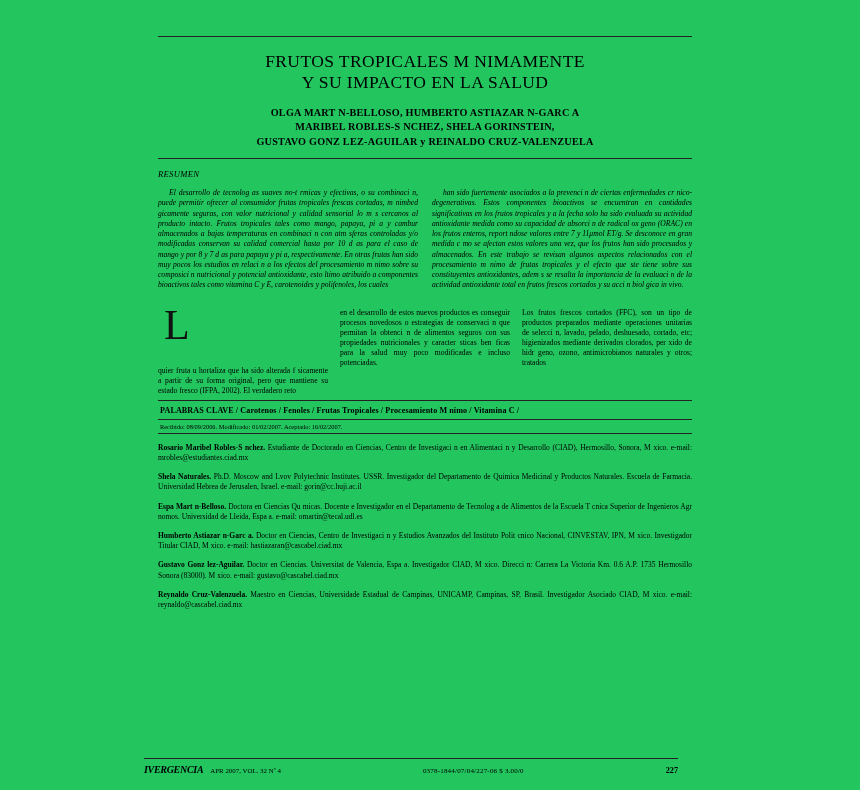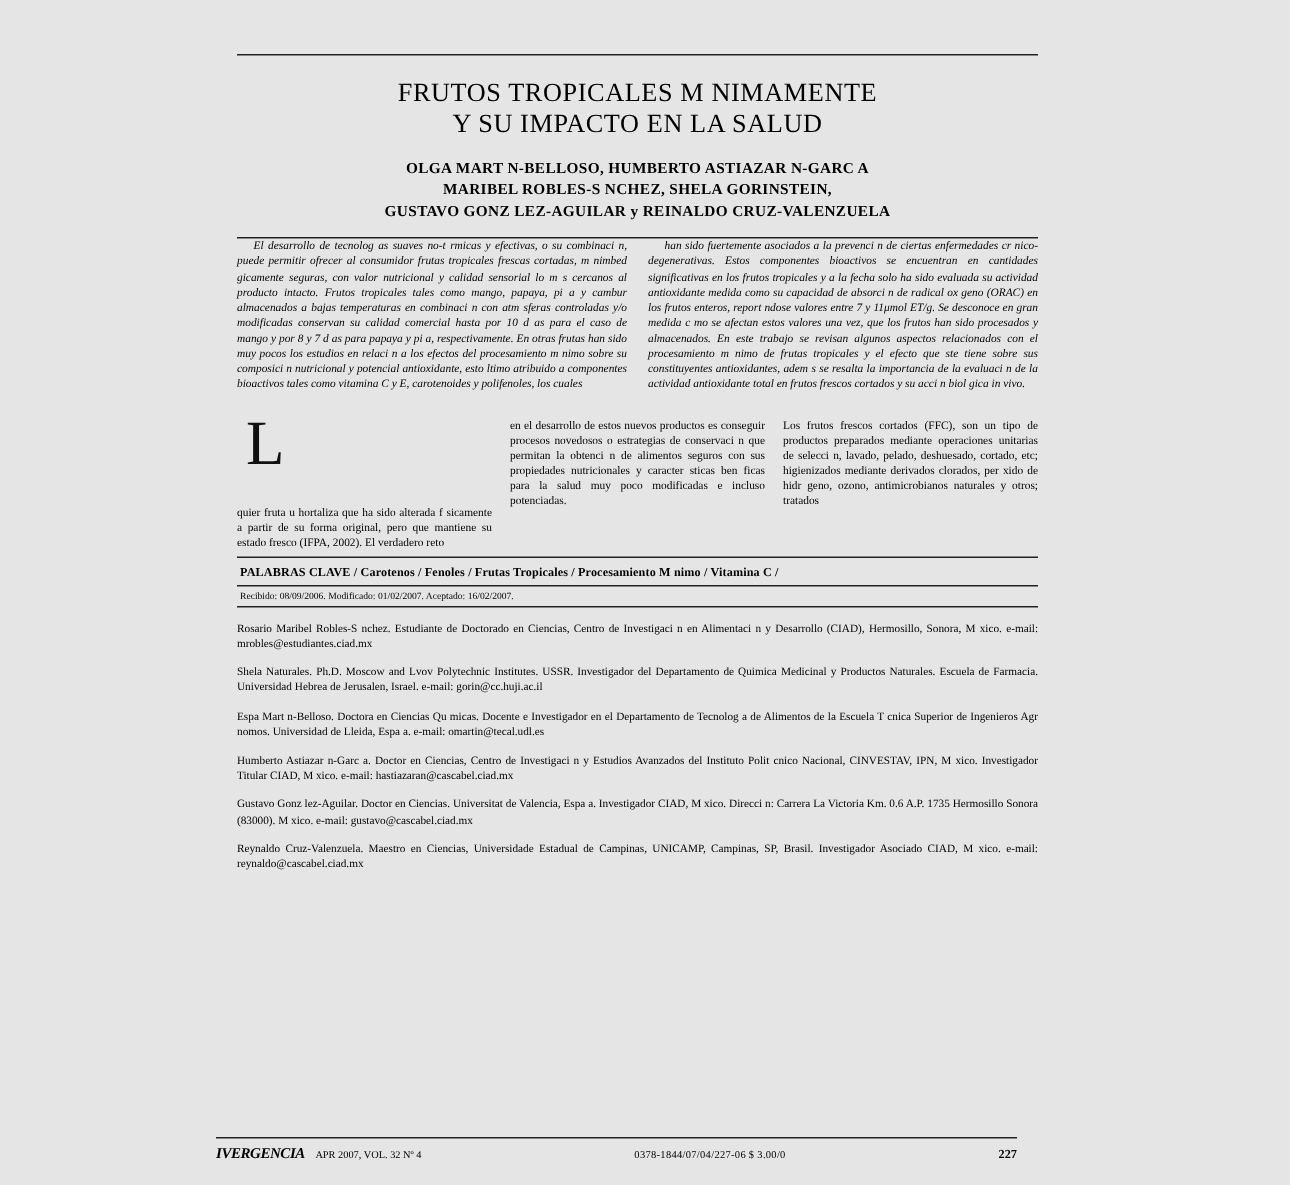--- a/index.html
+++ b/index.html
@@ -4,21 +4,21 @@
 <style>
   html, body {
     margin: 0;
     padding: 0;
     background: #ffffff;
   }
   .page {
     position: relative;
     width: 860px;
     height: 790px;
-    background: #e5e5e5;
+    background: #22c55e;
     font-family: "Liberation Serif", serif;
     color: #000000;
     overflow: hidden;
   }
   .sheet {
     position: absolute;
     left: 158px;
     top: 36px;
     width: 534px;
   }
@@ -107,21 +107,21 @@
   }
 
   
   .bios {
     margin-top: 9px;
     font-size: 7.5px;
     line-height: 1.36;
     text-align: justify;
   }
   .bio { margin-bottom: 9px; }
-  .bio .nm { font-weight: normal; }
+  .bio .nm { font-weight: bold; }
 
   
   .footer {
     position: absolute;
     left: 144px;
     top: 758px;
     width: 534px;
     font-size: 7.2px;
   }
   .footer-rule {
@@ -161,20 +161,21 @@
     </h1>
 
     <div class="authors">
       <span class="ln">OLGA MART N-BELLOSO, HUMBERTO ASTIAZAR  N-GARC A</span>
       <span class="ln">MARIBEL ROBLES-S NCHEZ, SHELA GORINSTEIN,</span>
       <span class="ln">GUSTAVO GONZ  LEZ-AGUILAR y REINALDO CRUZ-VALENZUELA</span>
     </div>
 
     <hr class="rule">
 
+    <div class="resumen-label">RESUMEN</div>
 
     <div class="abstract">
       <div class="col">
         <p>El desarrollo de tecnolog as suaves no-t rmicas y efectivas, o su combinaci n, puede permitir ofrecer al consumidor frutas tropicales frescas cortadas, m nimbed gicamente seguras, con valor nutricional y calidad sensorial lo m s cercanos al producto intacto. Frutos tropicales tales como mango, papaya, pi a y cambur almacenados a bajas temperaturas en combinaci n con atm sferas controladas y/o modificadas conservan su calidad comercial hasta por 10 d as para el caso de mango y por 8 y 7 d as para papaya y pi a, respectivamente. En otras frutas han sido muy pocos los estudios en relaci n a los efectos del procesamiento m nimo sobre su composici n nutricional y potencial antioxidante, esto  ltimo atribuido a componentes bioactivos tales como vitamina C y E, carotenoides y polifenoles, los cuales</p>
       </div>
       <div class="col">
         <p>han sido fuertemente asociados a la prevenci n de ciertas enfermedades cr nico-degenerativas. Estos componentes bioactivos se encuentran en cantidades significativas en los frutos tropicales y a la fecha solo ha sido evaluada su actividad antioxidante medida como su capacidad de absorci n de radical ox geno (ORAC) en los frutos enteros, report ndose valores entre 7 y 11μmol ET/g. Se desconoce en gran medida c mo se afectan estos valores una vez, que los frutos han sido procesados y almacenados. En este trabajo se revisan algunos aspectos relacionados con el procesamiento m nimo de frutas tropicales y el efecto que  ste tiene sobre sus constituyentes antioxidantes, adem s se resalta la importancia de la evaluaci n de la actividad antioxidante total en frutos frescos cortados y su acci n biol gica in vivo.</p>
       </div>
     </div>
 

